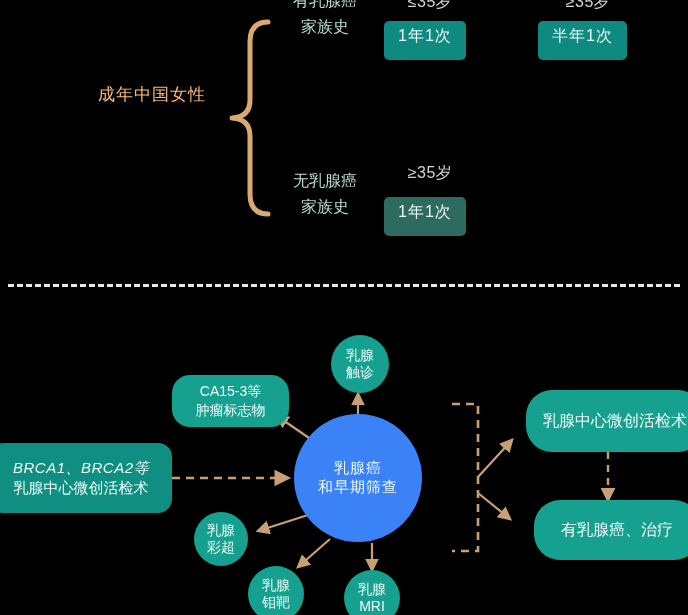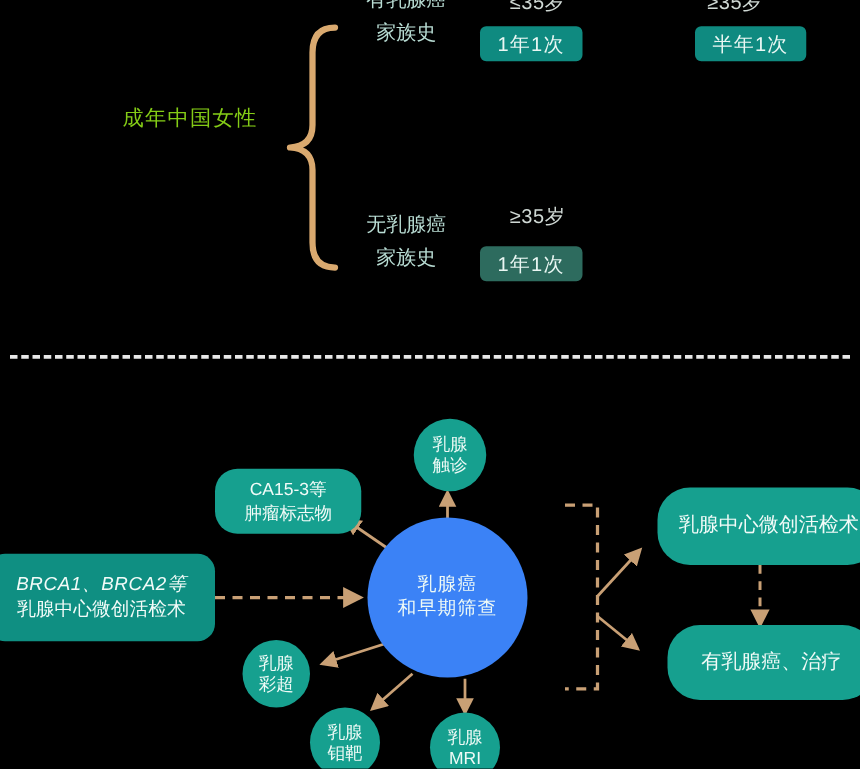--- a/index.html
+++ b/index.html
@@ -19,21 +19,21 @@
     overflow: hidden;
   }
 
   
   .root-label {
     position: absolute;
     left: 52px;
     top: 82px;
     width: 200px;
     text-align: center;
-    color: #84cc16;
+    color: #fdba74;
     font-size: 17px;
     line-height: 26px;
     letter-spacing: 1px;
     white-space: nowrap;
   }
   .root-label .ln { display: block; }
 
   .brace {
     position: absolute;
     left: 228px;
@@ -61,21 +61,21 @@
     white-space: nowrap;
     text-align: center;
     width: 96px;
   }
 
   .freq-badge {
     position: absolute;
     color: #eaf7f3;
     font-size: 16px;
     letter-spacing: 1px;
-    padding: 5px 14px 2px 14px;
+    padding: 5px 14px 13px 14px;
     border-radius: 5px;
     white-space: nowrap;
     text-align: center;
   }
 
   
   .divider {
     position: absolute;
     left: 8px;
     top: 284px;
@@ -142,21 +142,21 @@
 
   <div class="branch-label" style="left:270px; top:-12px;">
     <span class="ln">有乳腺癌</span>
     <span class="ln">家族史</span>
   </div>
 
   <div class="age-label" style="left:382px; top:-8px;">≤35岁</div>
   <div class="freq-badge" style="left:384px; top:21px; background:#0f8a80;">1年1次</div>
 
   <div class="age-label" style="left:540px; top:-8px;">≥35岁</div>
-  <div class="freq-badge" style="left:556px; top:21px; background:#0f8a80;">半年1次</div>
+  <div class="freq-badge" style="left:538px; top:21px; background:#0f8a80;">半年1次</div>
 
   <div class="branch-label" style="left:270px; top:168px;">
     <span class="ln">无乳腺癌</span>
     <span class="ln">家族史</span>
   </div>
 
   <div class="age-label" style="left:382px; top:163px;">≥35岁</div>
   <div class="freq-badge" style="left:384px; top:197px; background:#2d6b5e;">1年1次</div>
 
   <div class="divider"></div>

